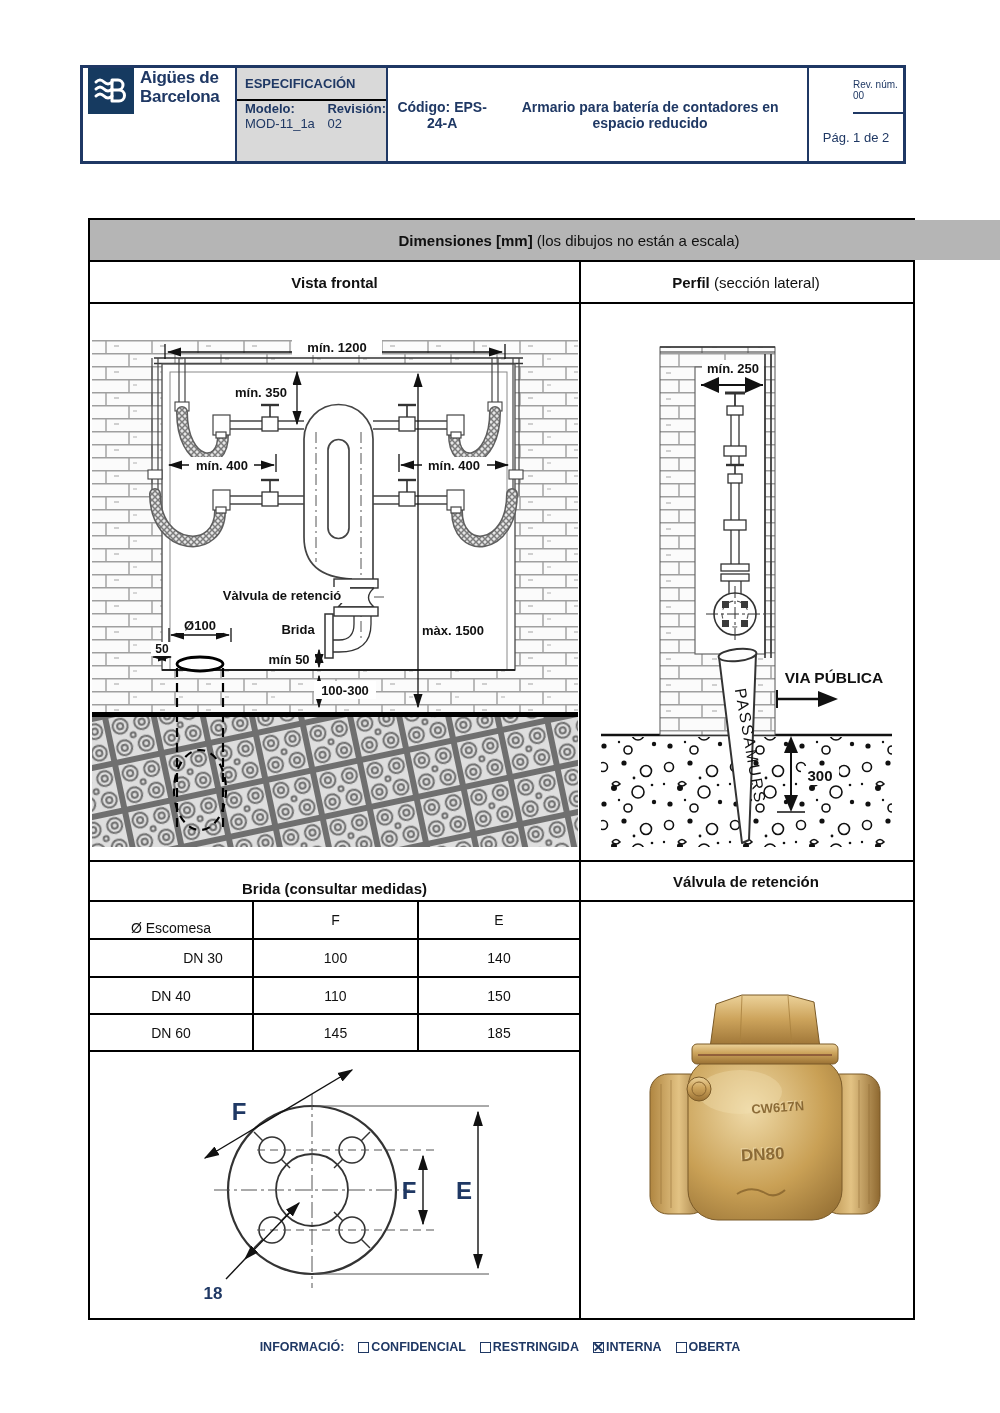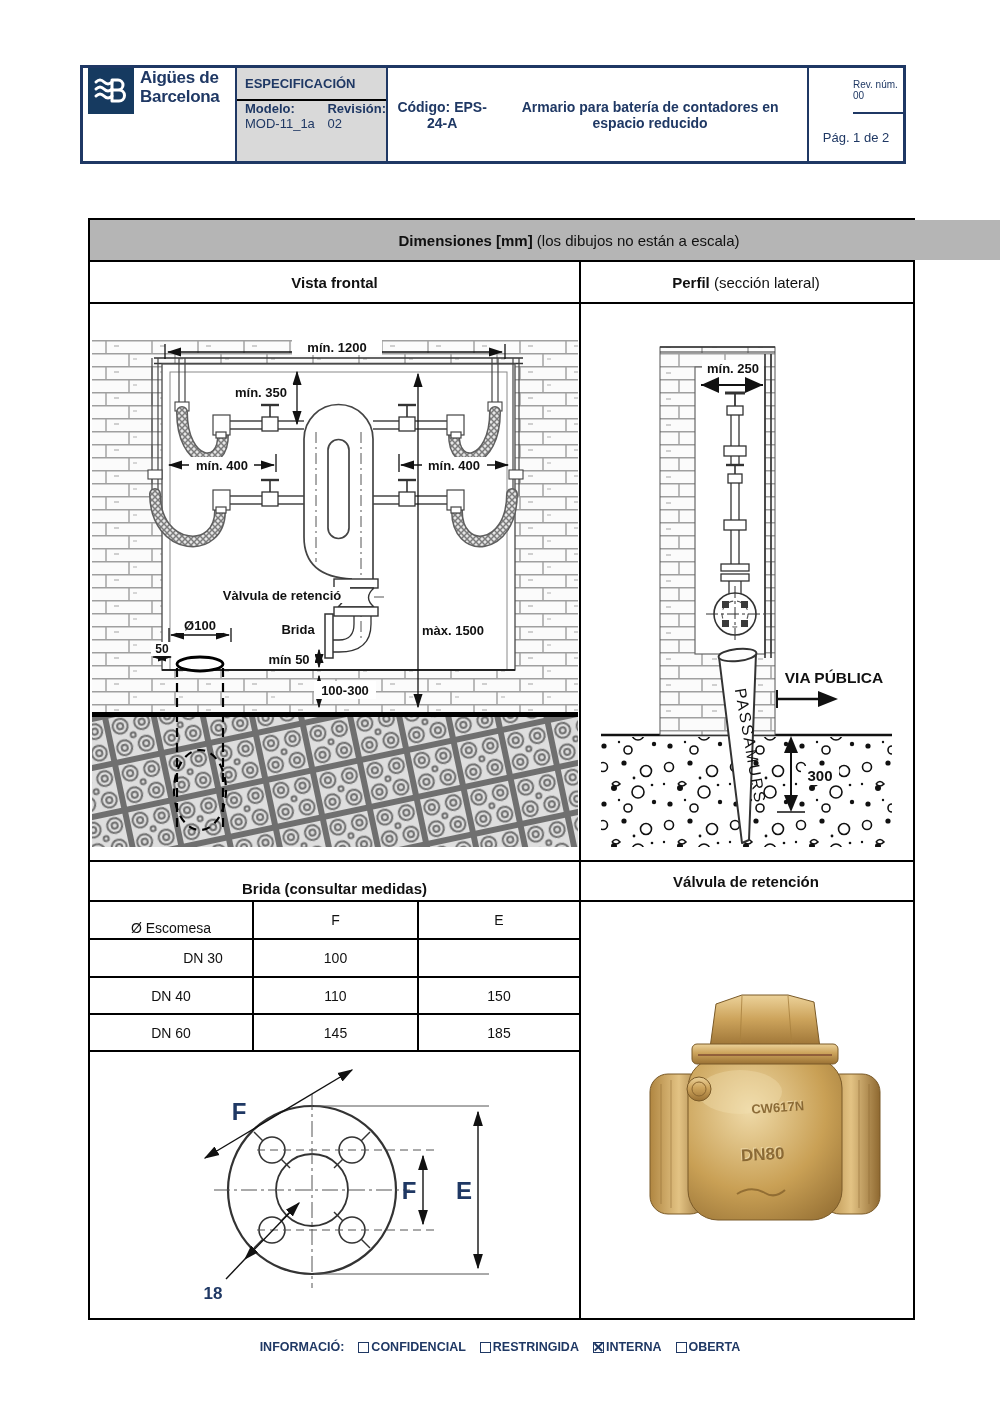--- a/index.html
+++ b/index.html
@@ -390,20 +390,21 @@
   <div class="ln" style="left:0;top:830px;width:489px;height:2px;"></div>
   <div class="ln" style="left:162px;top:682px;width:2px;height:148px;"></div>
   <div class="ln" style="left:327px;top:682px;width:2px;height:148px;"></div>
 
   <div class="cellc subcell" style="left:0;top:658px;width:162px;height:36px;margin-top:32px;">Ø Escomesa</div>
   <div class="cellc subcell" style="left:164px;top:682px;width:163px;height:36px;">F</div>
   <div class="cellc subcell" style="left:329px;top:682px;width:160px;height:36px;">E</div>
 
   <div class="cellc subcell" style="left:0;top:720px;width:162px;height:36px;padding-left:32px;">DN 30</div>
   <div class="cellc subcell" style="left:164px;top:720px;width:163px;height:36px;">100</div>
+  <div class="cellc subcell" style="left:329px;top:720px;width:160px;height:36px;">140</div>
 
   <div class="cellc subcell" style="left:0;top:758px;width:162px;height:35px;">DN 40</div>
   <div class="cellc subcell" style="left:164px;top:758px;width:163px;height:35px;">110</div>
   <div class="cellc subcell" style="left:329px;top:758px;width:160px;height:35px;">150</div>
 
   <div class="cellc subcell" style="left:0;top:795px;width:162px;height:35px;">DN 60</div>
   <div class="cellc subcell" style="left:164px;top:795px;width:163px;height:35px;">145</div>
   <div class="cellc subcell" style="left:329px;top:795px;width:160px;height:35px;">185</div>
 
   <svg class="abs" style="left:0;top:832px;" width="489" height="264" viewBox="88 1050 489 264">

